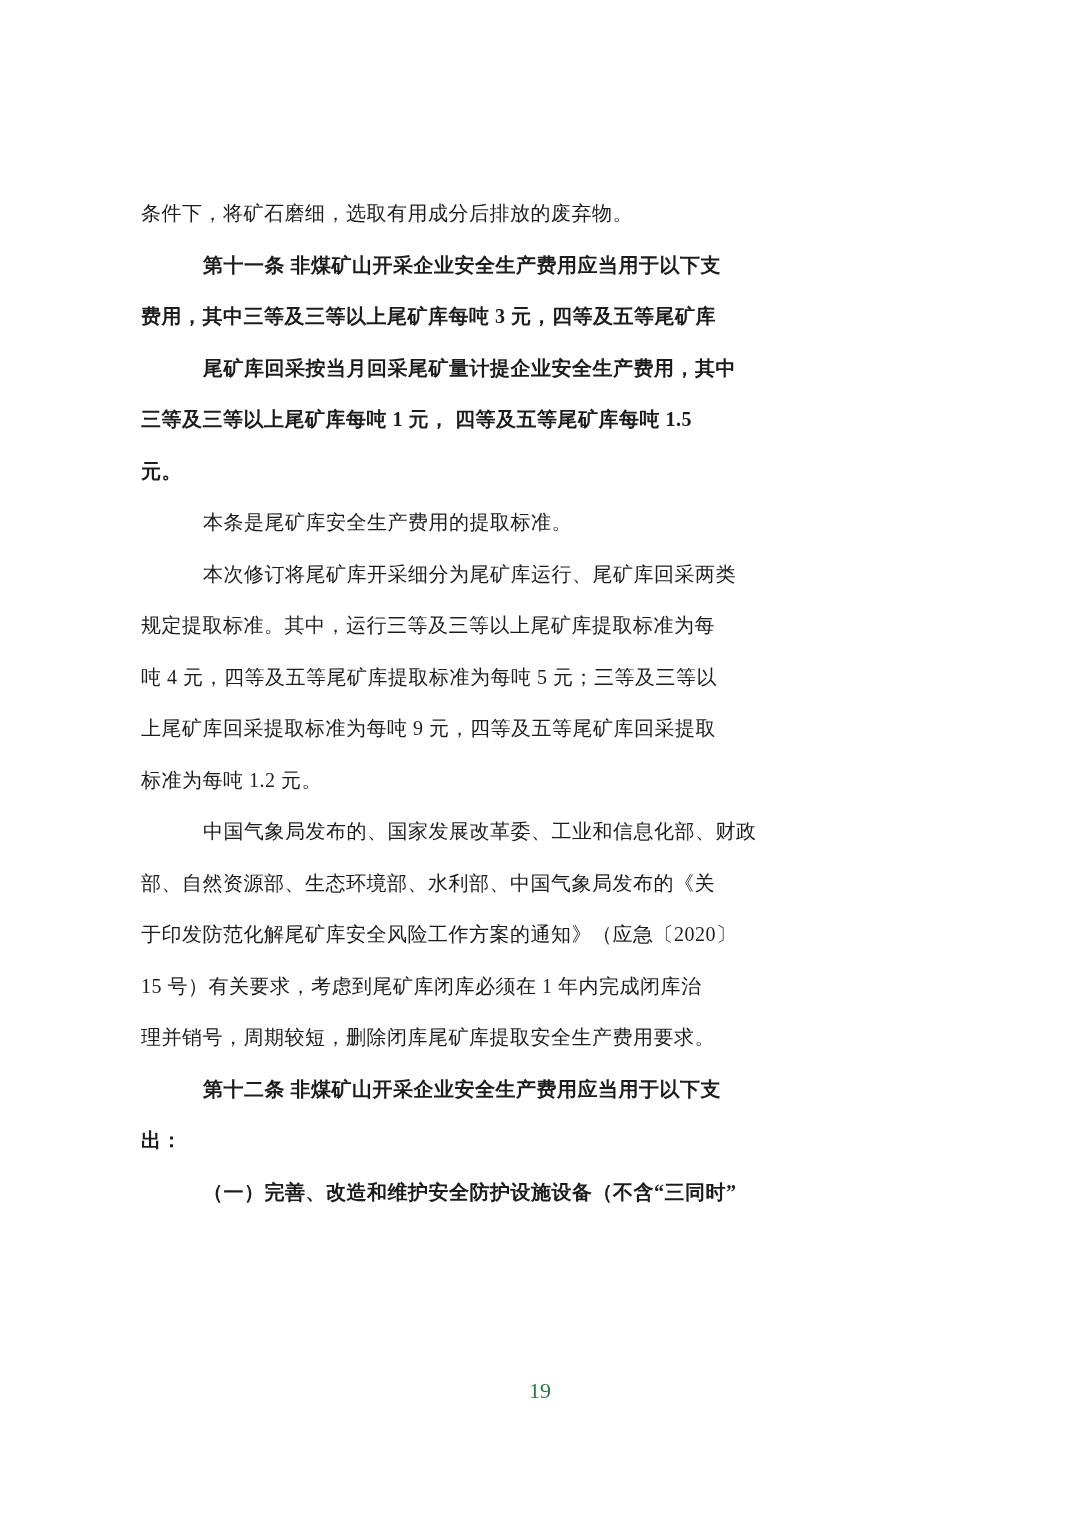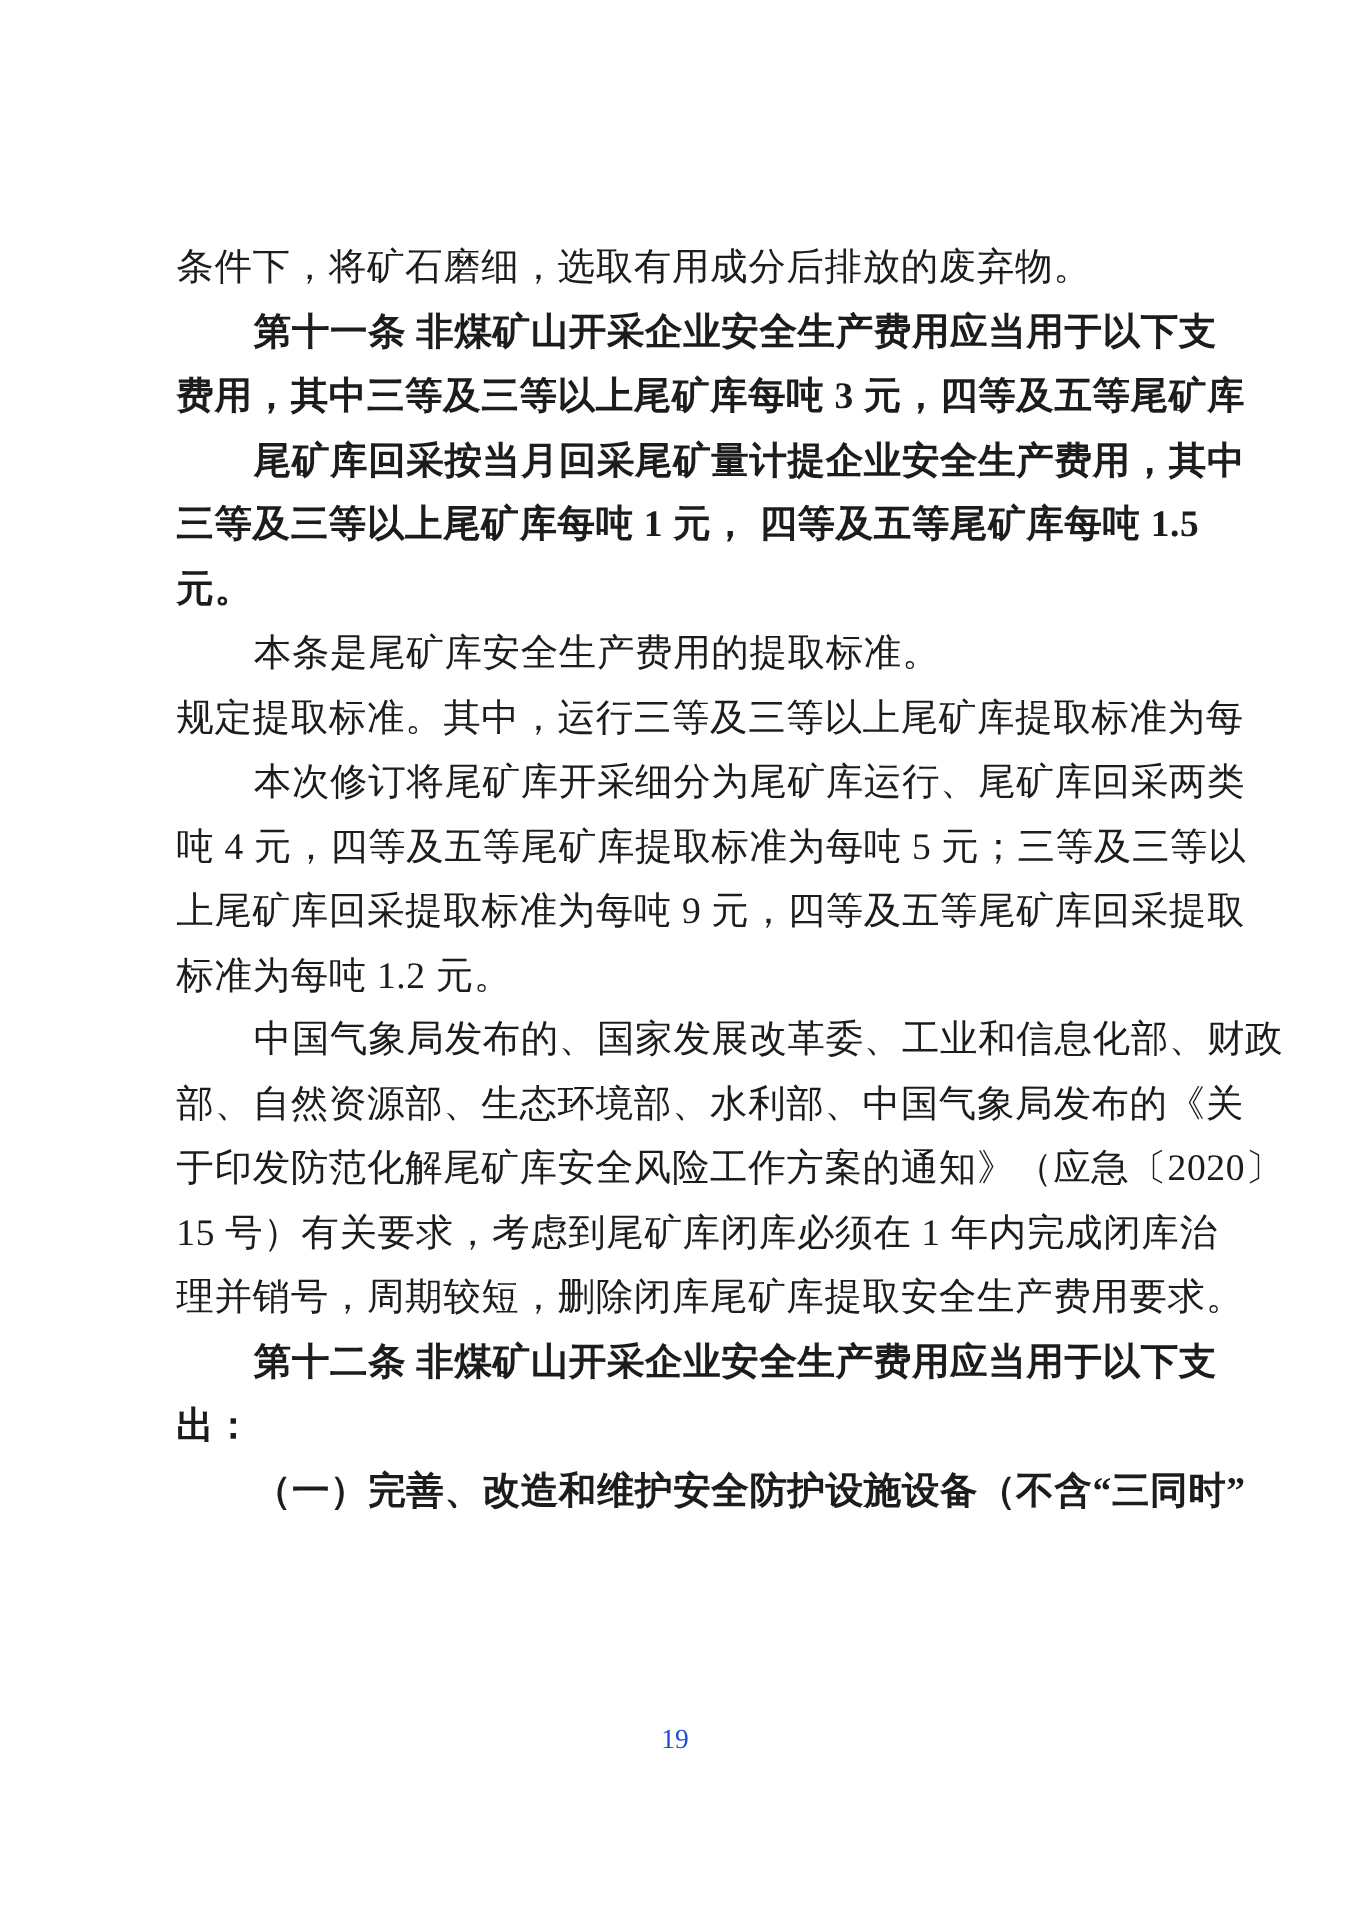--- a/index.html
+++ b/index.html
@@ -16,57 +16,57 @@
     font-family: "Liberation Serif", "DejaVu Serif", serif;
     overflow: hidden;
   }
   .content {
     position: absolute;
     top: 188px;
     left: 141px;
     width: 812px;
   }
   .line {
-    font-size: 30px;
+    font-size: 20px;
     line-height: 51.5px;
     letter-spacing: 0.5px;
     white-space: nowrap;
     font-weight: 400;
   }
   .line.indent {
     padding-left: 62px; 
   }
   .line.bold {
     font-weight: 700;
   }
   .page-number {
     position: absolute;
     top: 1378px;
     left: 0;
     width: 100%;
     text-align: center;
     font-size: 22px;
-    color: #1d4ed8;
+    color: #15803d;
     font-family: "Liberation Serif", "DejaVu Serif", serif;
   }
 </style>
 </head>
 <body>
 
 <div class="page">
   <div class="content">
     <div class="line">条件下，将矿石磨细，选取有用成分后排放的废弃物。</div>
     <div class="line bold indent">第十一条 非煤矿山开采企业安全生产费用应当用于以下支</div>
     <div class="line bold">费用，其中三等及三等以上尾矿库每吨 3 元，四等及五等尾矿库</div>
     <div class="line bold indent">尾矿库回采按当月回采尾矿量计提企业安全生产费用，其中</div>
     <div class="line bold">三等及三等以上尾矿库每吨 1 元， 四等及五等尾矿库每吨 1.5</div>
     <div class="line bold">元。</div>
     <div class="line indent">本条是尾矿库安全生产费用的提取标准。</div>
+    <div class="line indent">本次修订将尾矿库开采细分为尾矿库运行、尾矿库回采两类</div>
     <div class="line">规定提取标准。其中，运行三等及三等以上尾矿库提取标准为每</div>
-    <div class="line indent">本次修订将尾矿库开采细分为尾矿库运行、尾矿库回采两类</div>
     <div class="line">吨 4 元，四等及五等尾矿库提取标准为每吨 5 元；三等及三等以</div>
     <div class="line">上尾矿库回采提取标准为每吨 9 元，四等及五等尾矿库回采提取</div>
     <div class="line">标准为每吨 1.2 元。</div>
     <div class="line indent">中国气象局发布的、国家发展改革委、工业和信息化部、财政</div>
     <div class="line">部、自然资源部、生态环境部、水利部、中国气象局发布的《关</div>
     <div class="line">于印发防范化解尾矿库安全风险工作方案的通知》（应急〔2020〕</div>
     <div class="line">15 号）有关要求，考虑到尾矿库闭库必须在 1 年内完成闭库治</div>
     <div class="line">理并销号，周期较短，删除闭库尾矿库提取安全生产费用要求。</div>
     <div class="line bold indent">第十二条 非煤矿山开采企业安全生产费用应当用于以下支</div>
     <div class="line bold">出：</div>

